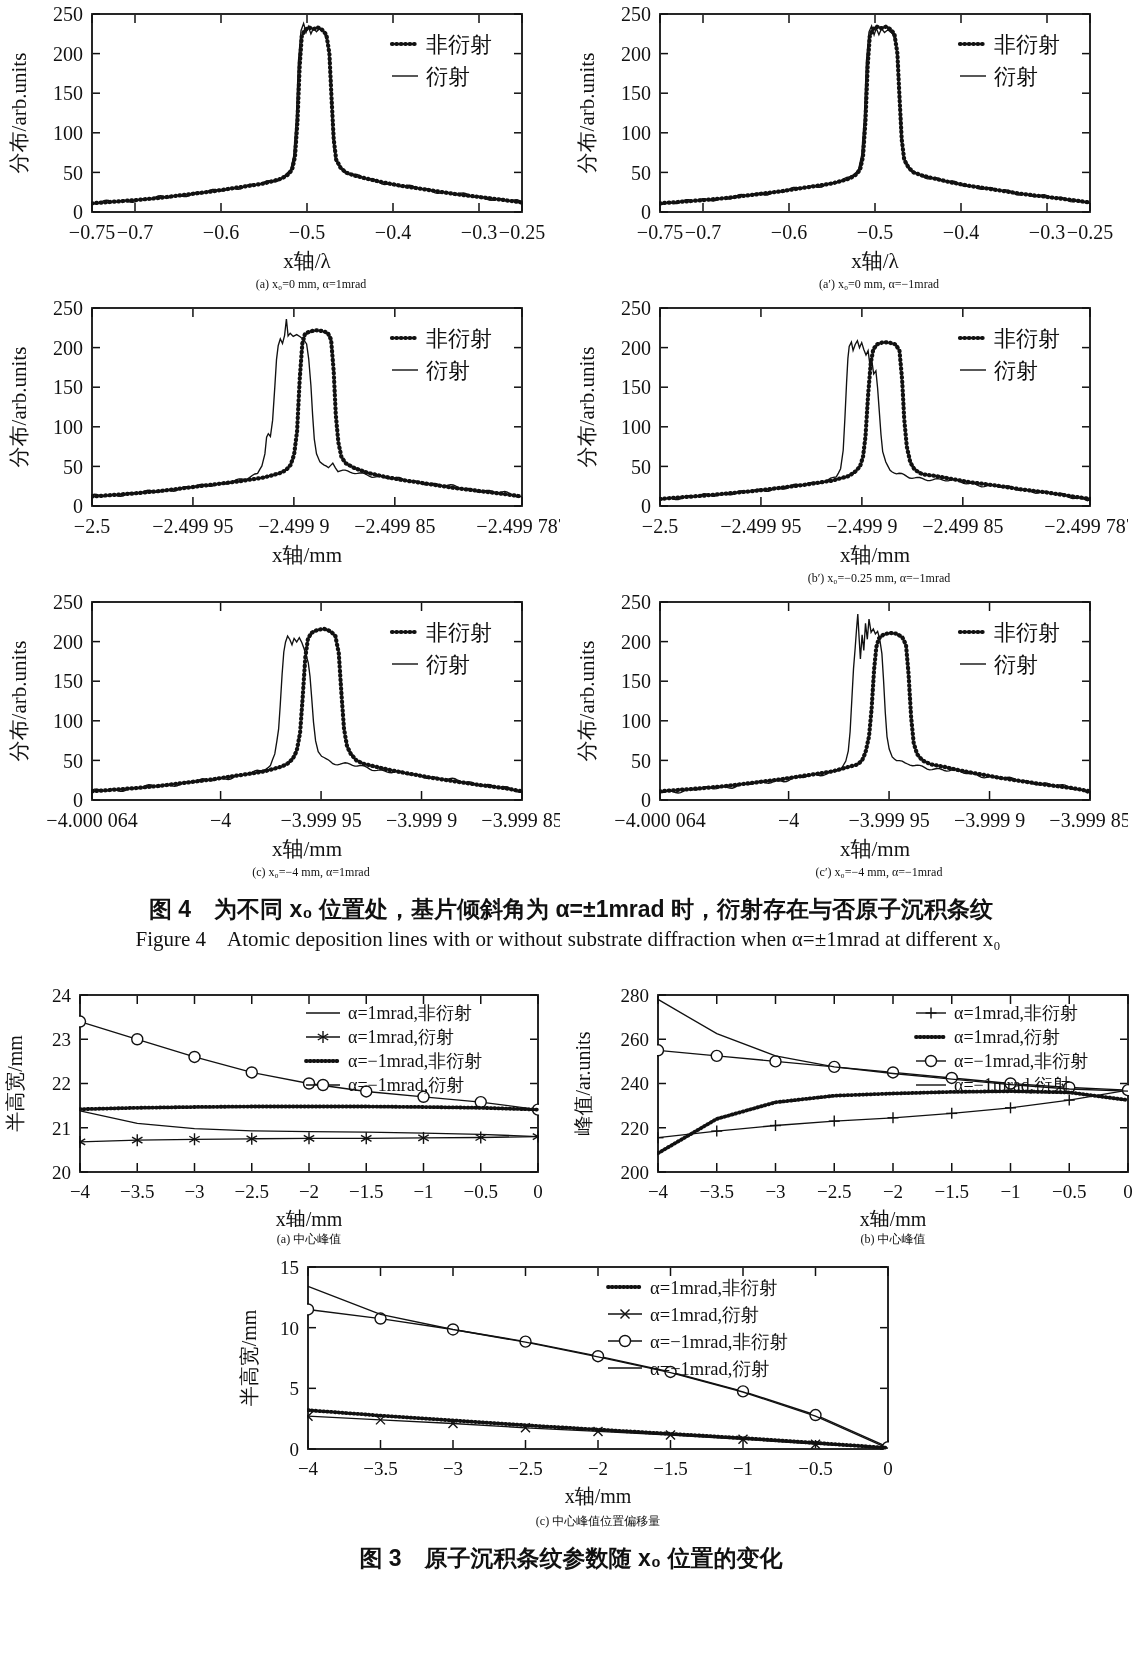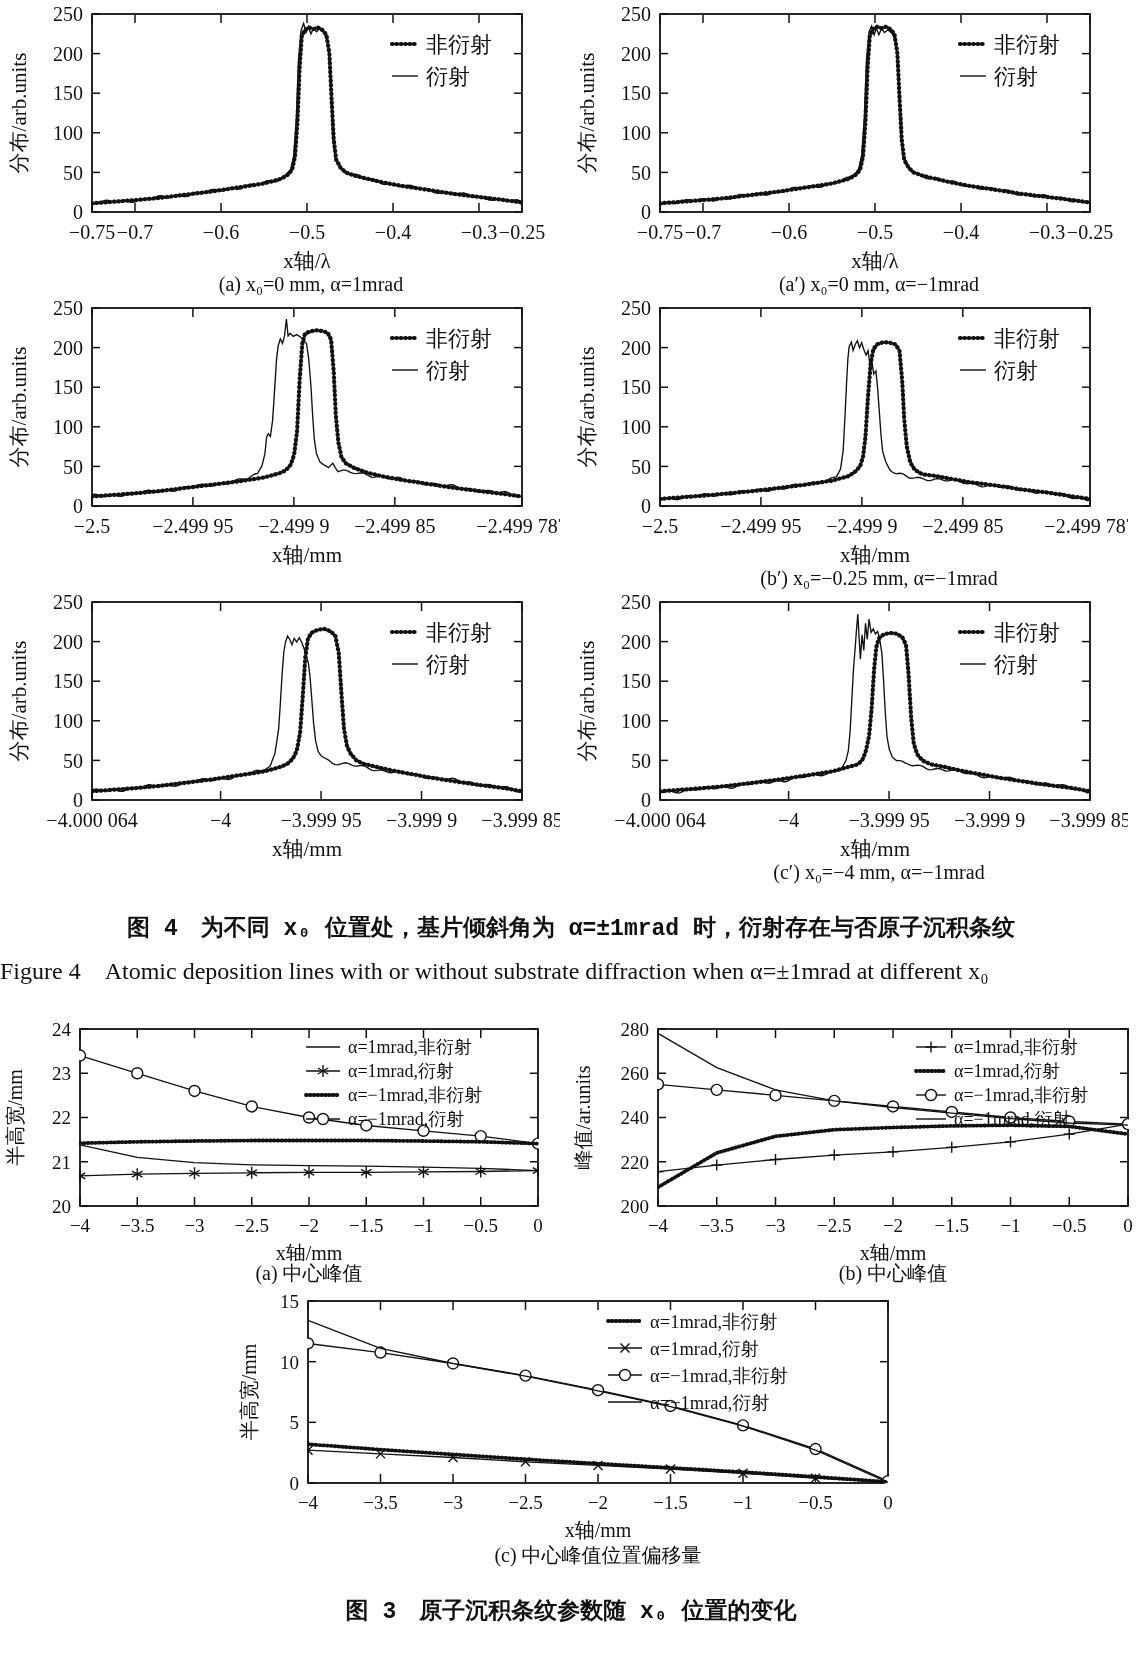--- a/index.html
+++ b/index.html
@@ -5,28 +5,28 @@
   html,body{margin:0;padding:0;background:#fff;}
   body{width:1136px;height:1661px;color:#111;
        font-family:"Liberation Serif","DejaVu Serif",serif;overflow:hidden;}
   .page{padding-top:4px;}
   .fig4-grid,.fig5-grid{display:grid;grid-template-columns:568px 568px;}
   .fig5-grid{margin-top:34px;}
   .fig5c-wrap{display:flex;justify-content:center;margin-top:4px;}
   .chart{display:block;}
   svg{display:block;}
   svg text{fill:#111;font-family:"Liberation Serif","DejaVu Serif",serif;}
-  .subcap{font-size:20px;text-align:center;position:relative;height:26px;line-height:24px;}
+  .subcap{font-size:12px;text-align:center;position:relative;height:26px;line-height:24px;}
   .f4cap{left:27px;}
   .f5acap{left:25px;}
   .f5bcap{left:41px;}
   .f5ccap{left:30px;}
-  .capcn{font-family:Liberation Mono, monospace;font-weight:bold;
-         font-size:23px;text-align:center;margin-top:26px;padding-left:6px;}
-  .capen{font-size:24px;text-align:left;margin-top:12px;}
+  .capcn{font-family:Liberation Sans, sans-serif;font-weight:bold;
+         font-size:23px;text-align:center;margin-top:8px;padding-left:6px;}
+  .capen{font-size:21px;text-align:center;}
 </style>
 </head>
 <body>
 
 <div class="page">
 
   <div class="fig4-grid">
     <div class="cell">
       <div class="chart">
           <svg width="560" height="268">
@@ -309,20 +309,21 @@
             <g clip-path="url(#cp4)">
               <polyline points="92.0,198.1 94.6,197.1 97.2,197.1 99.7,197.9 102.3,198.8 104.9,199.0 107.5,198.5 110.1,197.6 112.6,197.2 115.2,197.5 117.8,198.5 120.4,199.3 123.0,199.3 125.5,198.3 128.1,196.9 130.7,196.0 133.3,195.8 135.9,196.2 138.4,196.5 141.0,196.1 143.6,194.9 146.2,193.5 148.8,192.8 151.3,193.0 153.9,193.8 156.5,194.6 159.1,194.7 161.7,194.0 164.2,193.0 166.8,192.6 169.4,193.0 172.0,193.8 174.6,194.3 177.1,193.9 179.7,192.6 182.3,191.1 184.9,190.1 187.5,190.0 190.0,190.4 192.6,190.6 195.2,189.9 197.8,188.7 200.4,187.4 202.9,186.8 205.5,187.2 208.1,188.1 210.7,188.8 213.3,188.6 215.8,187.7 218.4,186.7 221.0,186.3 223.4,186.6 225.8,187.2 228.2,187.5 230.6,187.0 232.9,185.8 235.3,184.3 237.7,183.1 240.1,182.6 242.5,182.8 245.0,182.9 247.4,182.6 249.9,181.5 252.3,180.0 254.8,178.8 257.2,178.3 259.7,178.7 262.4,178.4 265.1,177.7 267.8,175.9 270.4,173.6 272.6,167.5 274.8,161.9 276.9,148.8 278.6,137.2 280.3,112.2 282.1,82.2 283.8,60.0 285.5,50.2 287.6,44.1 289.8,47.5 292.0,52.8 294.1,46.4 296.7,50.0 299.3,45.7 301.8,50.5 304.0,56.5 306.1,63.3 308.3,70.9 310.0,84.4 311.7,106.0 313.5,130.1 315.6,148.9 318.2,159.6 321.6,164.3 324.0,165.5 326.4,166.8 328.5,168.0 330.7,169.7 332.8,171.7 335.3,172.6 337.7,172.8 340.2,172.2 342.6,171.3 345.1,170.8 347.5,171.1 350.0,172.2 352.5,173.4 354.9,174.1 357.4,174.0 359.8,173.6 362.3,173.5 364.7,174.1 367.2,175.4 369.7,177.1 372.1,178.3 374.6,178.6 377.0,178.3 379.5,177.9 381.9,178.0 384.4,178.8 386.8,179.8 389.2,180.6 391.6,180.7 394.0,180.1 396.3,179.3 398.7,178.9 401.1,179.3 403.5,180.4 405.9,181.7 408.5,182.5 411.1,182.6 413.6,182.2 416.2,182.1 418.8,182.7 421.4,184.2 424.0,185.6 426.5,186.4 429.1,186.3 431.7,185.5 434.3,185.1 436.9,185.4 439.4,186.4 442.0,187.4 444.6,187.8 447.2,187.4 449.8,186.6 452.3,186.2 454.9,186.7 457.5,188.1 460.0,189.4 462.5,190.2 465.0,190.3 467.5,189.9 470.0,189.9 472.6,190.6 475.1,191.9 477.6,193.3 480.1,194.1 482.6,193.9 485.1,193.1 487.6,192.5 490.1,192.7 492.5,193.7 495.0,194.8 497.4,195.6 499.9,195.6 502.3,195.1 504.8,194.7 507.3,195.0 509.7,196.1 512.2,197.8 514.6,199.2 517.1,199.9 519.5,200.0 522.0,200.1" fill="none" stroke="#111" stroke-width="1.35"></polyline>
               <polyline points="92.0,199.3 94.4,199.1 96.8,198.9 99.2,198.8 101.6,198.6 103.9,198.4 106.3,198.2 108.7,198.1 111.1,197.9 113.5,197.7 115.9,197.5 118.3,197.4 120.7,197.2 123.1,197.0 125.4,196.8 127.8,196.6 130.2,196.5 132.6,196.3 135.0,196.1 137.6,195.9 140.2,195.6 142.7,195.4 145.3,195.2 147.9,194.9 150.5,194.7 153.1,194.5 155.6,194.2 158.2,194.0 160.8,193.7 163.4,193.4 166.0,193.1 168.5,192.8 171.1,192.5 173.7,192.2 176.3,191.8 178.9,191.5 181.4,191.2 184.0,190.9 186.6,190.6 189.2,190.3 191.8,189.9 194.3,189.6 196.9,189.3 199.5,189.0 202.1,188.7 204.7,188.4 207.2,188.0 209.8,187.7 212.4,187.4 215.0,187.0 217.6,186.6 220.1,186.2 222.7,185.8 225.3,185.4 227.9,185.0 230.5,184.6 233.0,184.2 235.6,183.8 238.2,183.4 240.8,183.1 243.4,182.7 245.9,182.3 248.5,181.9 251.1,181.5 253.7,181.1 256.3,180.7 258.8,180.3 261.4,179.9 264.0,179.5 266.5,178.8 268.9,178.1 271.4,177.5 273.8,176.8 276.3,176.1 278.7,175.4 281.2,174.7 283.4,173.7 285.5,172.6 287.6,171.6 290.2,169.2 292.8,166.8 294.7,162.9 296.7,158.9 300.1,140.7 302.7,105.0 305.3,65.4 307.9,47.2 311.3,40.9 313.5,39.8 315.6,38.8 317.8,37.7 319.9,37.5 322.1,37.2 324.2,36.9 326.4,37.7 328.5,38.5 330.7,39.3 333.0,41.7 335.4,44.1 338.8,61.5 341.4,101.1 344.0,136.7 347.0,154.1 348.9,158.1 350.9,162.1 353.7,165.2 356.4,168.4 358.6,169.5 360.8,170.5 362.9,171.6 365.5,172.2 368.1,172.8 370.6,173.5 373.2,174.1 375.8,174.7 378.3,175.3 380.7,175.9 383.2,176.4 385.6,177.0 388.1,177.6 390.5,178.1 393.0,178.7 395.5,179.1 397.9,179.6 400.4,180.1 402.8,180.5 405.3,181.0 407.7,181.4 410.2,181.9 412.6,182.3 415.0,182.7 417.4,183.2 419.8,183.6 422.1,184.1 424.5,184.5 426.9,184.9 429.3,185.4 431.7,185.8 434.3,186.2 436.9,186.6 439.4,187.0 442.0,187.4 444.6,187.8 447.2,188.2 449.8,188.6 452.3,189.0 454.9,189.4 457.5,189.8 459.9,190.1 462.3,190.5 464.7,190.8 467.1,191.2 469.4,191.5 471.8,191.9 474.2,192.2 476.6,192.6 479.0,193.0 481.6,193.3 484.2,193.6 486.7,193.9 489.3,194.2 491.9,194.5 494.5,194.9 497.1,195.2 499.6,195.5 502.2,195.8 504.8,196.1 507.3,196.6 509.7,197.0 512.2,197.5 514.6,197.9 517.1,198.4 519.5,198.8 522.0,199.3" fill="none" stroke="#111" stroke-width="4.2" stroke-dasharray="0.6 3.8" stroke-linecap="round"></polyline>
             </g>
             <line x1="392" y1="40" x2="418" y2="40" stroke="#111" stroke-width="4.2" stroke-dasharray="0.6 3.8" stroke-linecap="round"></line>
             <text x="426" y="47.92" font-size="22">非衍射</text>
             <line x1="392" y1="72" x2="418" y2="72" stroke="#111" stroke-width="1.4"></line>
             <text x="426" y="79.92" font-size="22">衍射</text>
           </svg>
         </div>
+      <div class="subcap f4cap">(c) x₀=−4 mm, α=1mrad</div>
     </div>
     <div class="cell">
       <div class="chart">
           <svg width="560" height="268">
             <defs>
               <clipPath id="cp5">
                 <rect x="91" y="9" width="432" height="200"></rect>
               </clipPath>
             </defs>
             <rect x="92" y="10" width="430" height="198" fill="none" stroke="#111" stroke-width="1.8"></rect>

